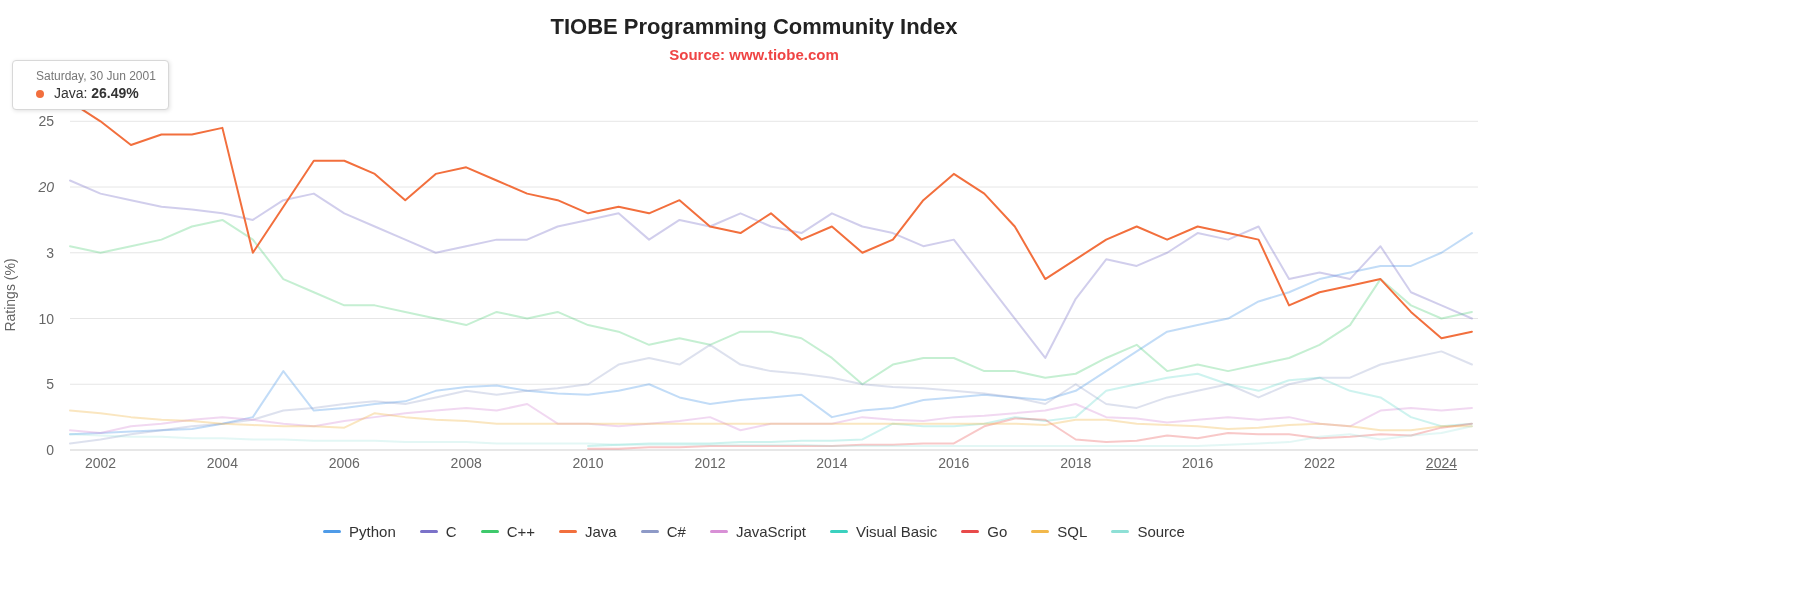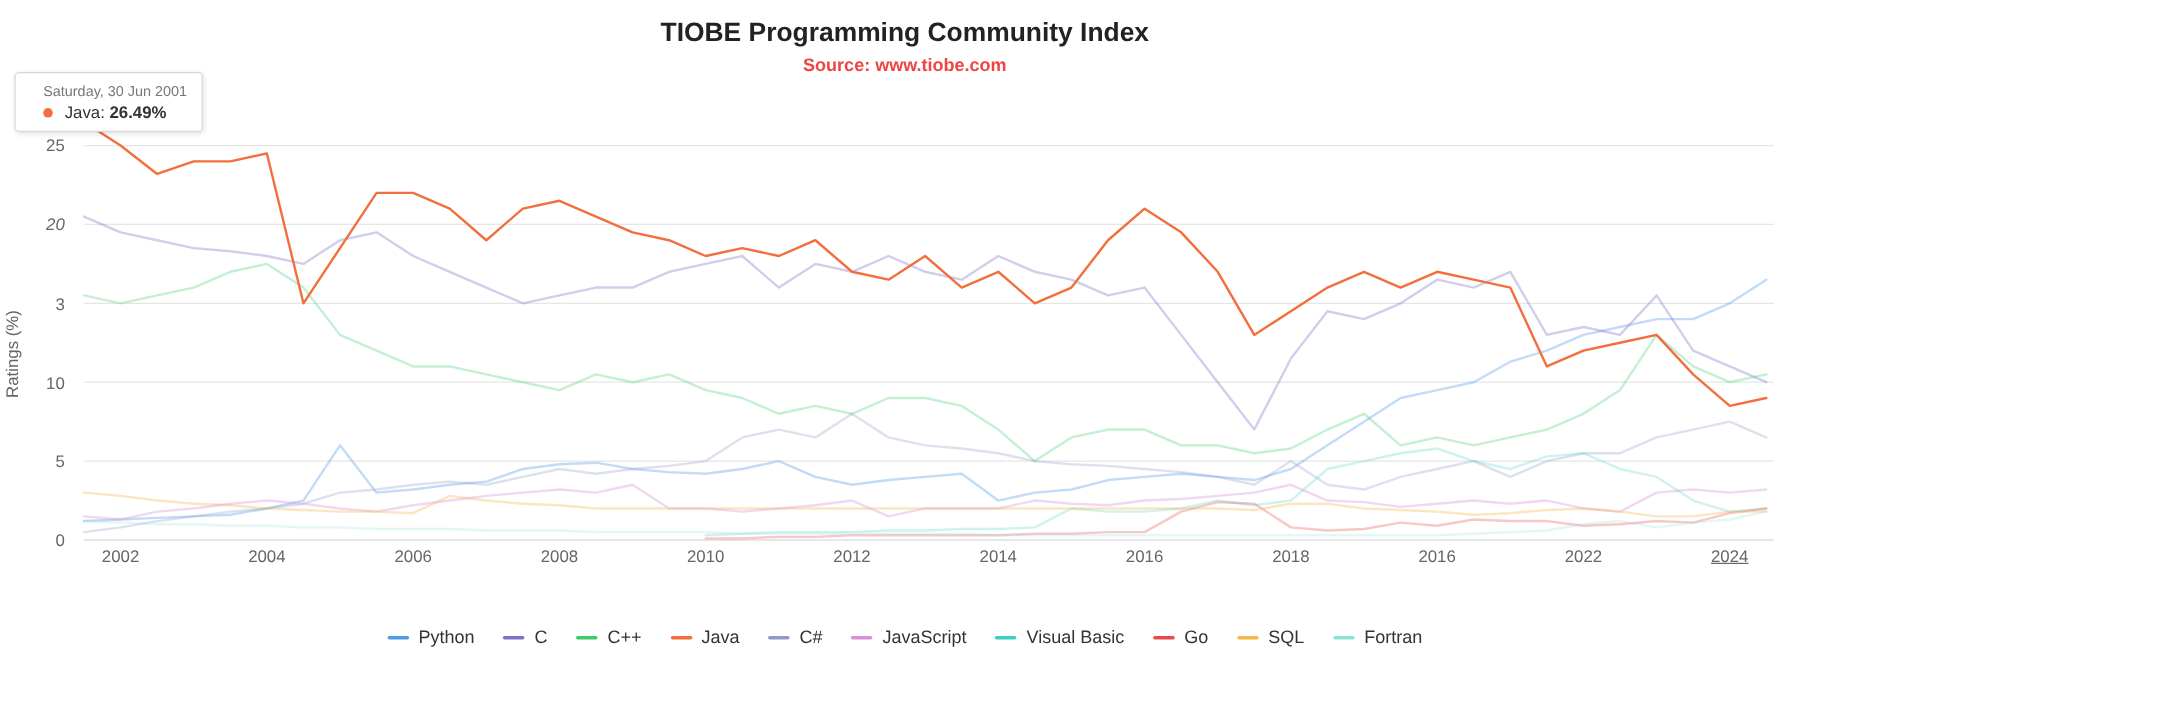--- a/index.html
+++ b/index.html
@@ -237,21 +237,21 @@
       <span class="legend-item">
         <span class="legend-swatch" style="background: rgb(232, 74, 74);"></span>
         <span>Go</span>
       </span>
       <span class="legend-item">
         <span class="legend-swatch" style="background: rgb(242, 184, 75);"></span>
         <span>SQL</span>
       </span>
       <span class="legend-item">
         <span class="legend-swatch" style="background: rgb(143, 224, 214);"></span>
-        <span>Fortran</span>
+        <span>Source</span>
       </span>
     </div>
 
   <div class="tooltip" id="tooltip" style="left: 12px; top: 60px; padding-left: 23px;">
     <div class="tt-date">Saturday, 30 Jun 2001</div>
     <div>
       <span class="tt-dot" id="tt-dot" style="background: rgb(242, 111, 61);"></span>
       <span id="tt-series">Java</span>:
       <span class="tt-val">26.49%</span>
     </div>

